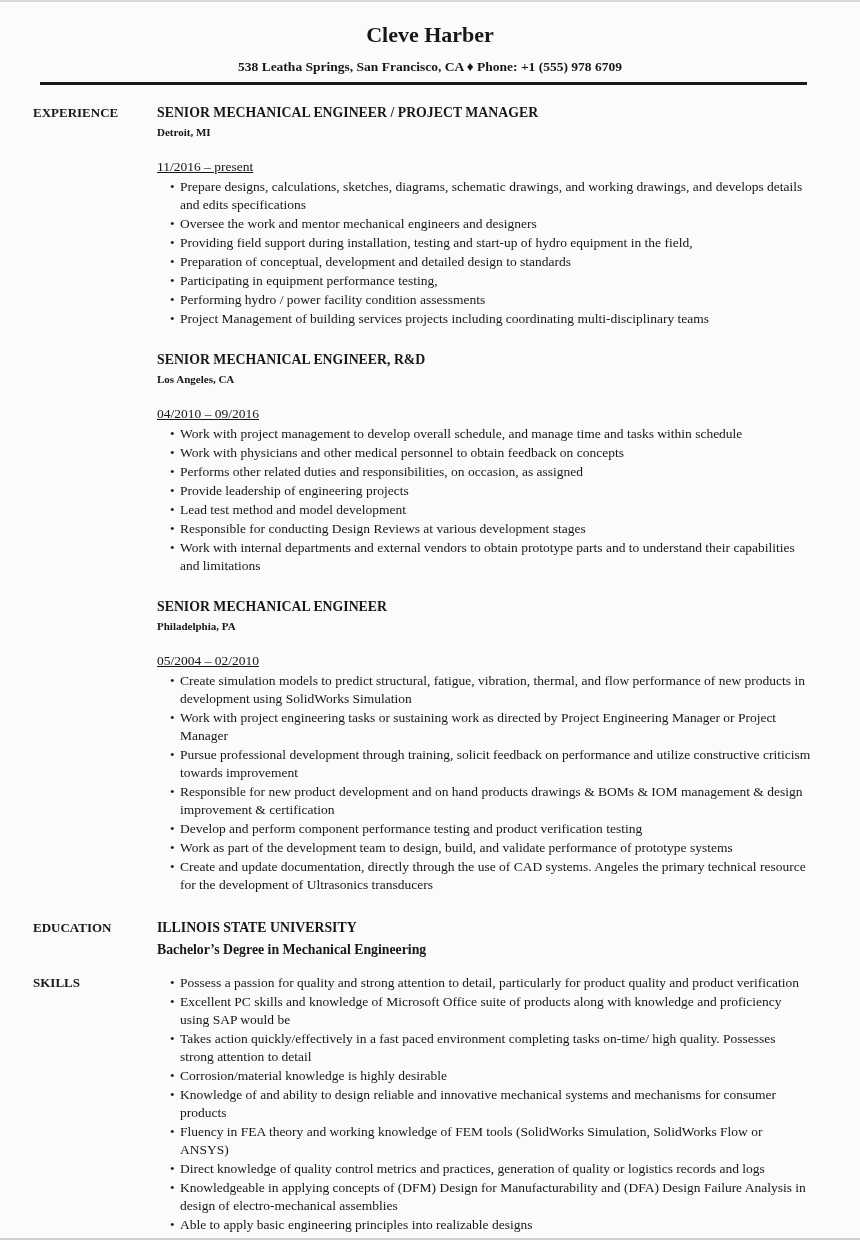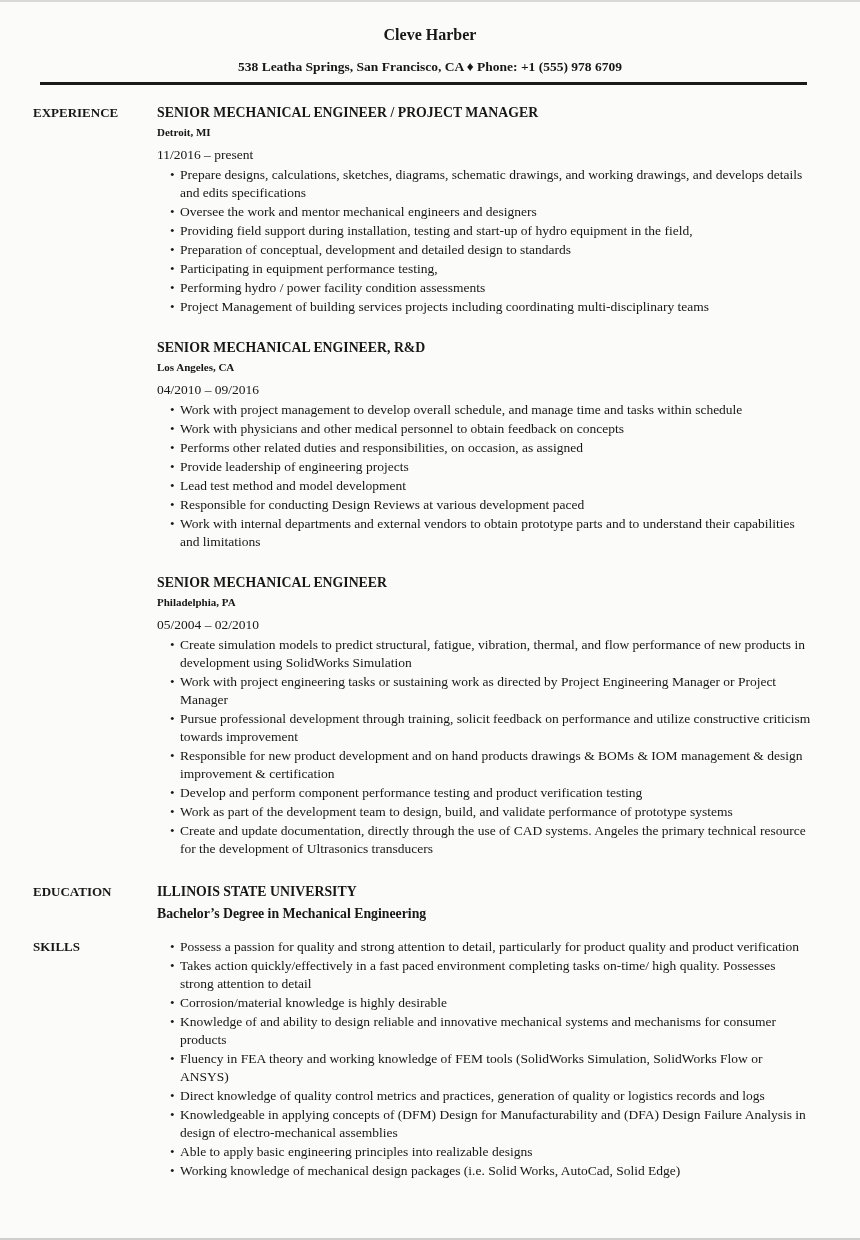--- a/index.html
+++ b/index.html
@@ -13,21 +13,21 @@
     font-family: "Liberation Serif", serif;
     overflow: hidden;
     box-sizing: border-box;
   }
   .edge-top    { position: absolute; top: 0;    left: 0; right: 0; height: 2px; background: #d8d8d8; }
   .edge-bottom { position: absolute; bottom: 0; left: 0; right: 0; height: 2px; background: #cfcfcf; }
 
   .name {
     padding-top: 24px;
     text-align: center;
-    font-size: 16px;
+    font-size: 22px;
     font-weight: 700;
     line-height: 22px;
   }
   .contact {
     margin-top: 12px;
     text-align: center;
     font-size: 13.5px;
     font-weight: 700;
     line-height: 17px;
   }
@@ -58,23 +58,24 @@
     font-weight: 700;
     line-height: 17px;
   }
   .job-loc {
     margin-top: 3px;
     font-size: 11px;
     font-weight: 700;
     line-height: 17px;
   }
   .job-dates {
-    margin-top: 5px;
+    margin-top: 17px;
     font-size: 13.5px;
     line-height: 17px;
+    text-decoration: underline;
   }
 
   ul.bullets {
     list-style: none;
     margin: 3px 0 0 0;
     padding: 0 0 0 13px;
   }
   ul.bullets li {
     position: relative;
     padding-left: 10px;
@@ -142,21 +143,21 @@
         <article class="job">
           <h2 class="job-title">SENIOR MECHANICAL ENGINEER, R&amp;D</h2>
           <div class="job-loc">Los Angeles, CA</div>
           <div class="job-dates">04/2010 – 09/2016</div>
           <ul class="bullets">
             <li>Work with project management to develop overall schedule, and manage time and tasks within schedule</li>
             <li>Work with physicians and other medical personnel to obtain feedback on concepts</li>
             <li>Performs other related duties and responsibilities, on occasion, as assigned</li>
             <li>Provide leadership of engineering projects</li>
             <li>Lead test method and model development</li>
-            <li>Responsible for conducting Design Reviews at various development paced</li>
+            <li>Responsible for conducting Design Reviews at various development stages</li>
             <li>Work with internal departments and external vendors to obtain prototype parts and to understand their capabilities and limitations</li>
           </ul>
         </article>
 
         <article class="job">
           <h2 class="job-title">SENIOR MECHANICAL ENGINEER</h2>
           <div class="job-loc">Philadelphia, PA</div>
           <div class="job-dates">05/2004 – 02/2010</div>
           <ul class="bullets">
             <li>Create simulation models to predict structural, fatigue, vibration, thermal, and flow performance of new products in development using SolidWorks Simulation</li>
@@ -178,20 +179,21 @@
         <div class="edu-school">ILLINOIS STATE UNIVERSITY</div>
         <div class="edu-degree">Bachelor’s Degree in Mechanical Engineering</div>
       </div>
     </section>
 
     <section class="row row-skills">
       <div class="label-col">SKILLS</div>
       <div class="content-col">
         <ul class="bullets">
           <li>Possess a passion for quality and strong attention to detail, particularly for product quality and product verification</li>
+          <li>Excellent PC skills and knowledge of Microsoft Office suite of products along with knowledge and proficiency using SAP would be</li>
           <li>Takes action quickly/effectively in a fast paced environment completing tasks on-time/ high quality. Possesses strong attention to detail</li>
           <li>Corrosion/material knowledge is highly desirable</li>
           <li>Knowledge of and ability to design reliable and innovative mechanical systems and mechanisms for consumer products</li>
           <li>Fluency in FEA theory and working knowledge of FEM tools (SolidWorks Simulation, SolidWorks Flow or ANSYS)</li>
           <li>Direct knowledge of quality control metrics and practices, generation of quality or logistics records and logs</li>
           <li>Knowledgeable in applying concepts of (DFM) Design for Manufacturability and (DFA) Design Failure Analysis in design of electro-mechanical assemblies</li>
           <li>Able to apply basic engineering principles into realizable designs</li>
           <li>Working knowledge of mechanical design packages (i.e. Solid Works, AutoCad, Solid Edge)</li>
         </ul>
       </div>

